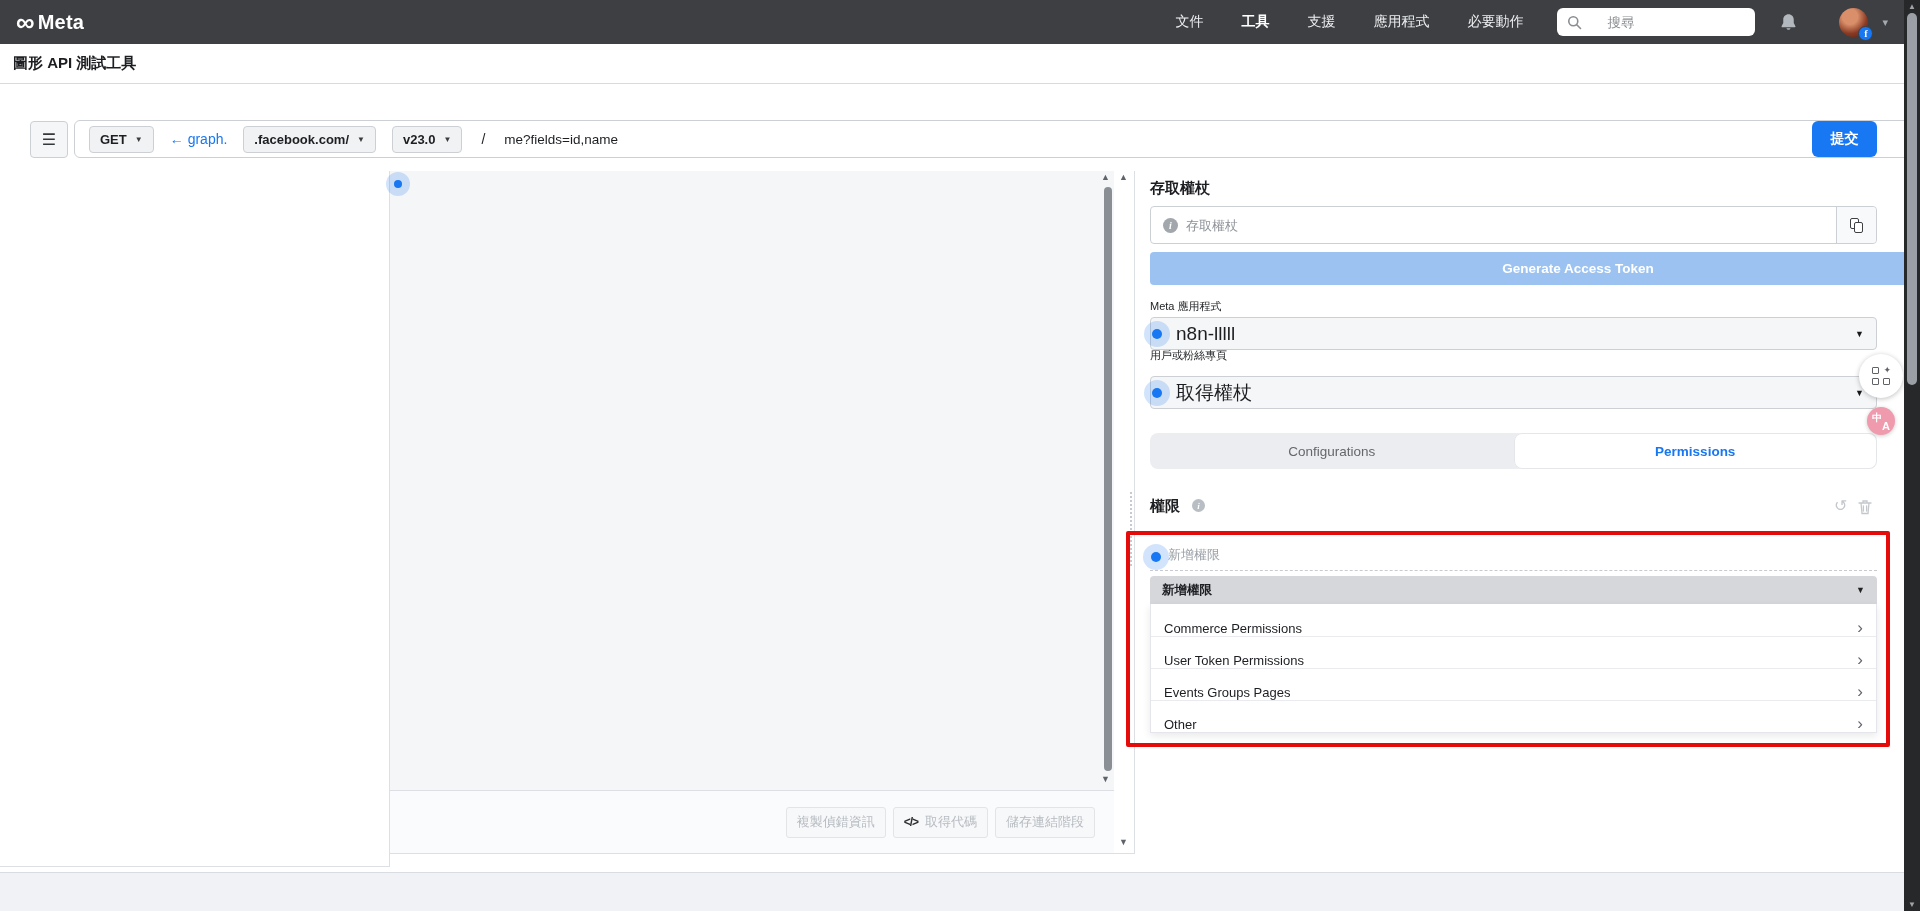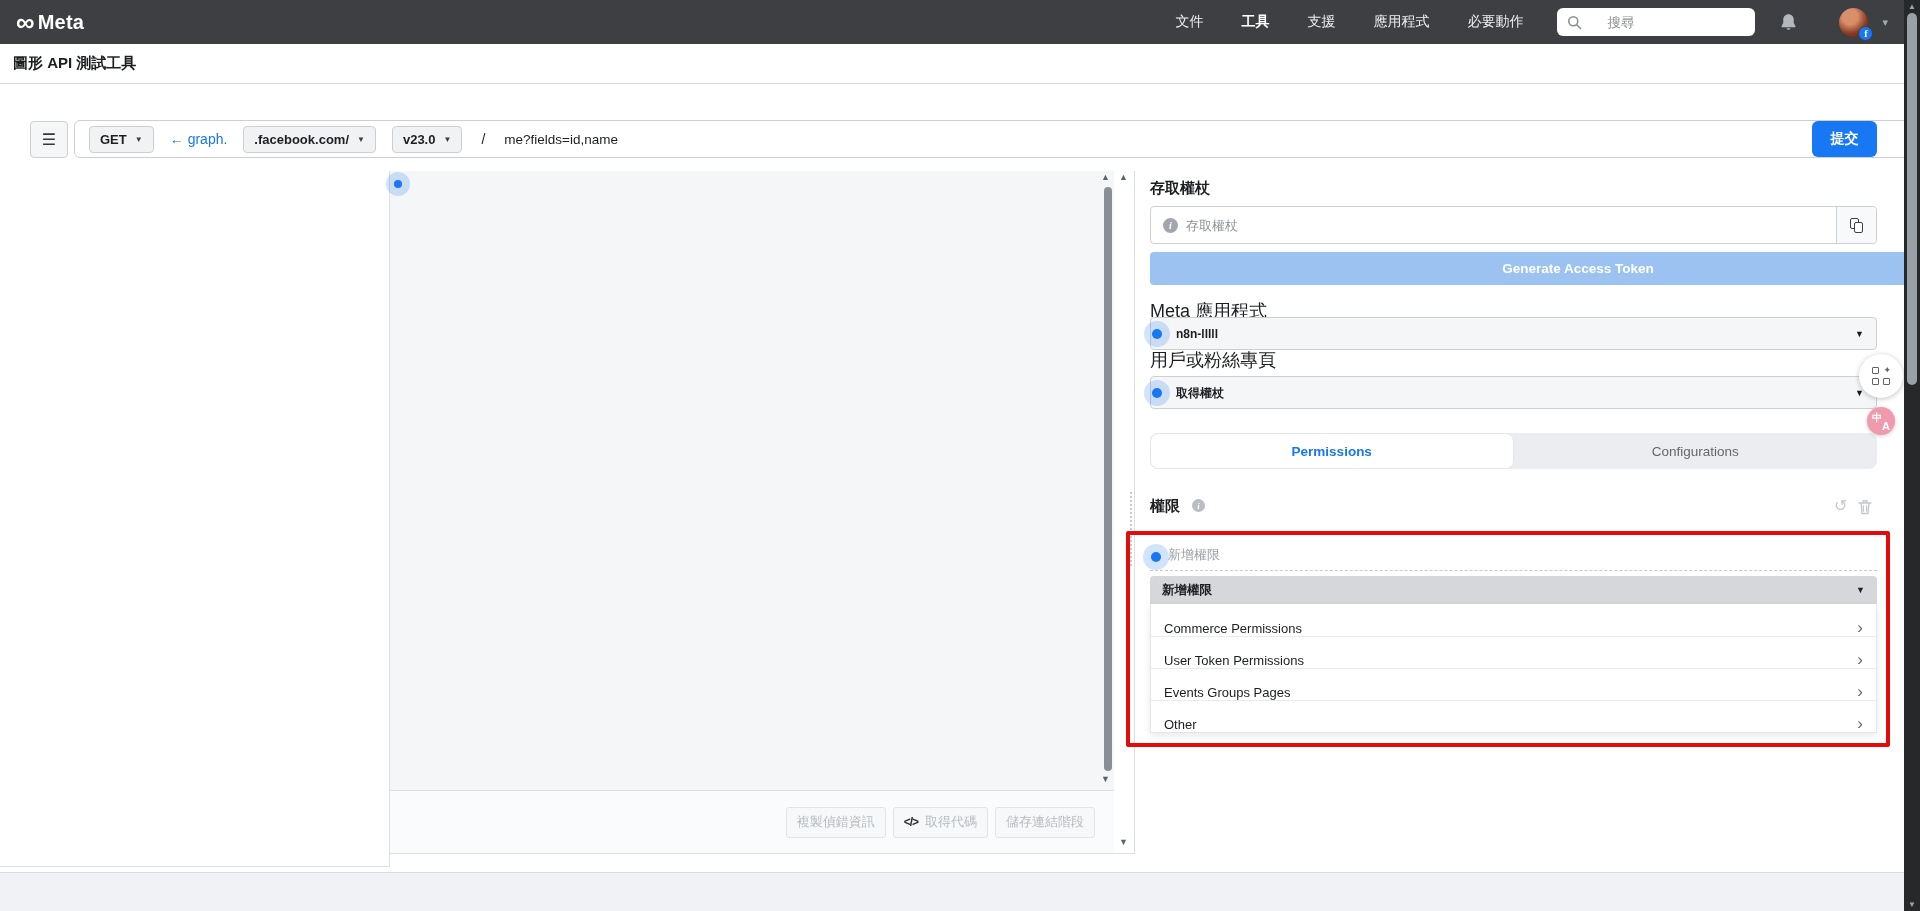--- a/index.html
+++ b/index.html
@@ -89,42 +89,42 @@
   .canvas-footer { left: 390px; top: 791px; width: 724px; height: 62px; background: #fafbfc;
     display: flex; align-items: center; justify-content: flex-end; padding-right: 19px; gap: 7px; }
   .cf-btn {
     height: 31px; padding: 0 10px; background: #f7f8f9; border: 1px solid #e2e4e8; border-radius: 3px;
     display: flex; align-items: center; gap: 7px; font-size: 13px; color: #b7bbc1; white-space: nowrap;
   }
   .cf-btn .code-ic { color: #2d2f31; font-weight: 700; font-size: 12px; letter-spacing: -1px; }
 
   
   .rp-heading { position: absolute; font-size: 15px; font-weight: 700; }
-  .rp-label { position: absolute; font-size: 18px; color: #1c1e21; }
+  .rp-label { position: absolute; font-size: 11px; color: #1c1e21; }
   .token-field { left: 1150px; top: 206px; width: 727px; height: 38px; background: #fff;
     border: 1px solid #ccd0d5; border-radius: 4px; }
   .info-circ { position: absolute; border-radius: 50%; background: #a2a7ad; color: #fff;
     display: flex; align-items: center; justify-content: center;
     font-family: "Liberation Serif", serif; font-style: italic; font-weight: 700; }
   .token-field input { position: absolute; left: 35px; top: 0; height: 100%; width: 600px;
     border: 0; outline: 0; background: transparent; font-size: 13px; font-family: inherit; color: #1c1e21; }
   .token-field input::placeholder { color: #8d9298; }
   .copy-seg { position: absolute; right: 0; top: 0; width: 40px; height: 100%;
     border-left: 1px solid #ccd0d5; background: #f8f9fb; border-radius: 0 4px 4px 0;
     display: flex; align-items: center; justify-content: center; }
   .copy-ic { position: relative; width: 13px; height: 15px; }
   .copy-ic i { position: absolute; width: 9px; height: 11px; border: 1.4px solid #3e4043; border-radius: 2px; background: #fff; }
   .copy-ic i.b { left: 0; top: 0; } .copy-ic i.f { left: 4px; top: 4px; }
   .gen-btn { left: 1150px; top: 252px; width: 856px; height: 33px; background: #9bc2f0;
     border-radius: 4px; color: #fff; font-size: 13.5px; font-weight: 700;
     display: flex; align-items: center; justify-content: center; }
   .field-select { position: absolute; height: 33px; width: 727px; left: 1150px;
     background: #f5f6f7; border: 1px solid #ccd0d5; border-radius: 4px; }
   .field-select .val { position: absolute; left: 25px; top: 50%; transform: translateY(-50%);
-    font-size: 12px; font-weight: 700; }
+    font-size: 19px; font-weight: 400; }
   .sel-caret { position: absolute; right: 12px; top: 50%; transform: translateY(-50%); font-size: 9px; color: #17191b; }
   .tabs { left: 1150px; top: 433px; width: 727px; height: 36px; background: #ebedf0; border-radius: 8px; display: flex; }
   .tab { flex: 1; display: flex; align-items: center; justify-content: center; font-size: 13.5px; color: #65676b; }
   .tab.active { background: #fff; border-radius: 8px; color: #1877f2; font-weight: 600;
     box-shadow: 0 0 0 1px #e4e6ea inset; }
   .small-ic { position: absolute; color: #c4c8cd; }
   .dashed-line { position: absolute; left: 1150px; top: 570px; width: 727px; border-top: 1px dashed #c8cacf; }
   .dd-header { position: absolute; left: 1150px; top: 576px; width: 727px; height: 28px;
     background: #d5d7db; border-radius: 4px 4px 0 0; display: flex; align-items: center;
     padding: 0 12px; font-size: 12.5px; font-weight: 700; }
@@ -294,22 +294,22 @@
 <div class="rp-label" style="left:1150px; top:348px;font-family:Liberation Mono, monospace;" data-interactable="false">用戶或粉絲專頁</div>
 <div class="field-select" style="top:376px;" data-interactable="true">
   <span class="halo" style="left:-7px; top:3px; width:26px; height:26px;" data-interactable="false">
       <span class="dot" data-interactable="false"></span>
     </span>
   <span class="val" data-interactable="false">取得權杖</span>
   <span class="sel-caret" data-interactable="false">▼</span>
 </div>
 
 <div class="abs tabs" data-interactable="false">
+  <div class="tab" data-interactable="true">Configurations</div>
   <div class="tab active" data-interactable="true">Permissions</div>
-  <div class="tab" data-interactable="true">Configurations</div>
 </div>
 
 <div class="rp-heading" style="left:1150px; top:497px;" data-interactable="false">權限</div>
 <span class="info-circ" style="left:1192px; top:499px; width:13px; height:13px; font-size:9px; background:#b9bec4;" data-interactable="false">i</span>
 <span class="small-ic" style="left:1834px; top:496px; font-size:16px;" data-interactable="true">↺</span>
 <span class="small-ic" style="left:1858px; top:499px;" data-interactable="true">
   <svg width="14" height="16" viewBox="0 0 14 16">
       <path d="M1 4h12 M5 4V2h4v2 M3 4l1 10.5h6L11 4 M5.4 6.8v5.2 M8.6 6.8v5.2" fill="none" stroke="#c4c8cd" stroke-width="1.3" stroke-linecap="round"></path>
     </svg>
 </span>

